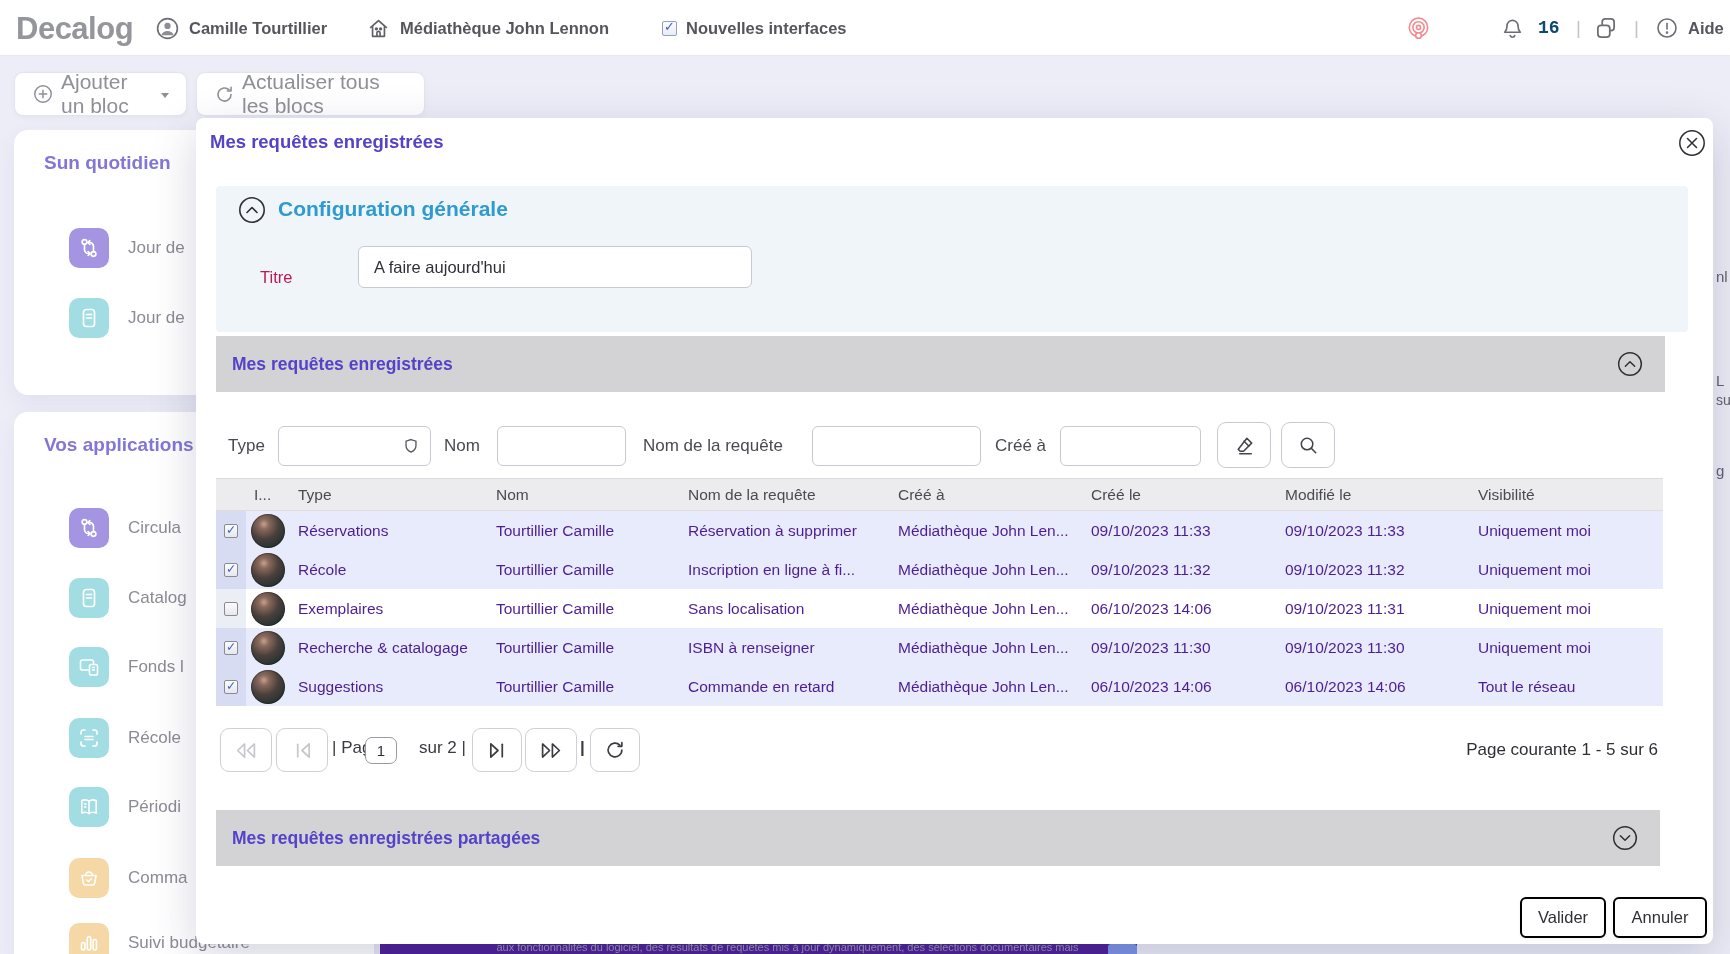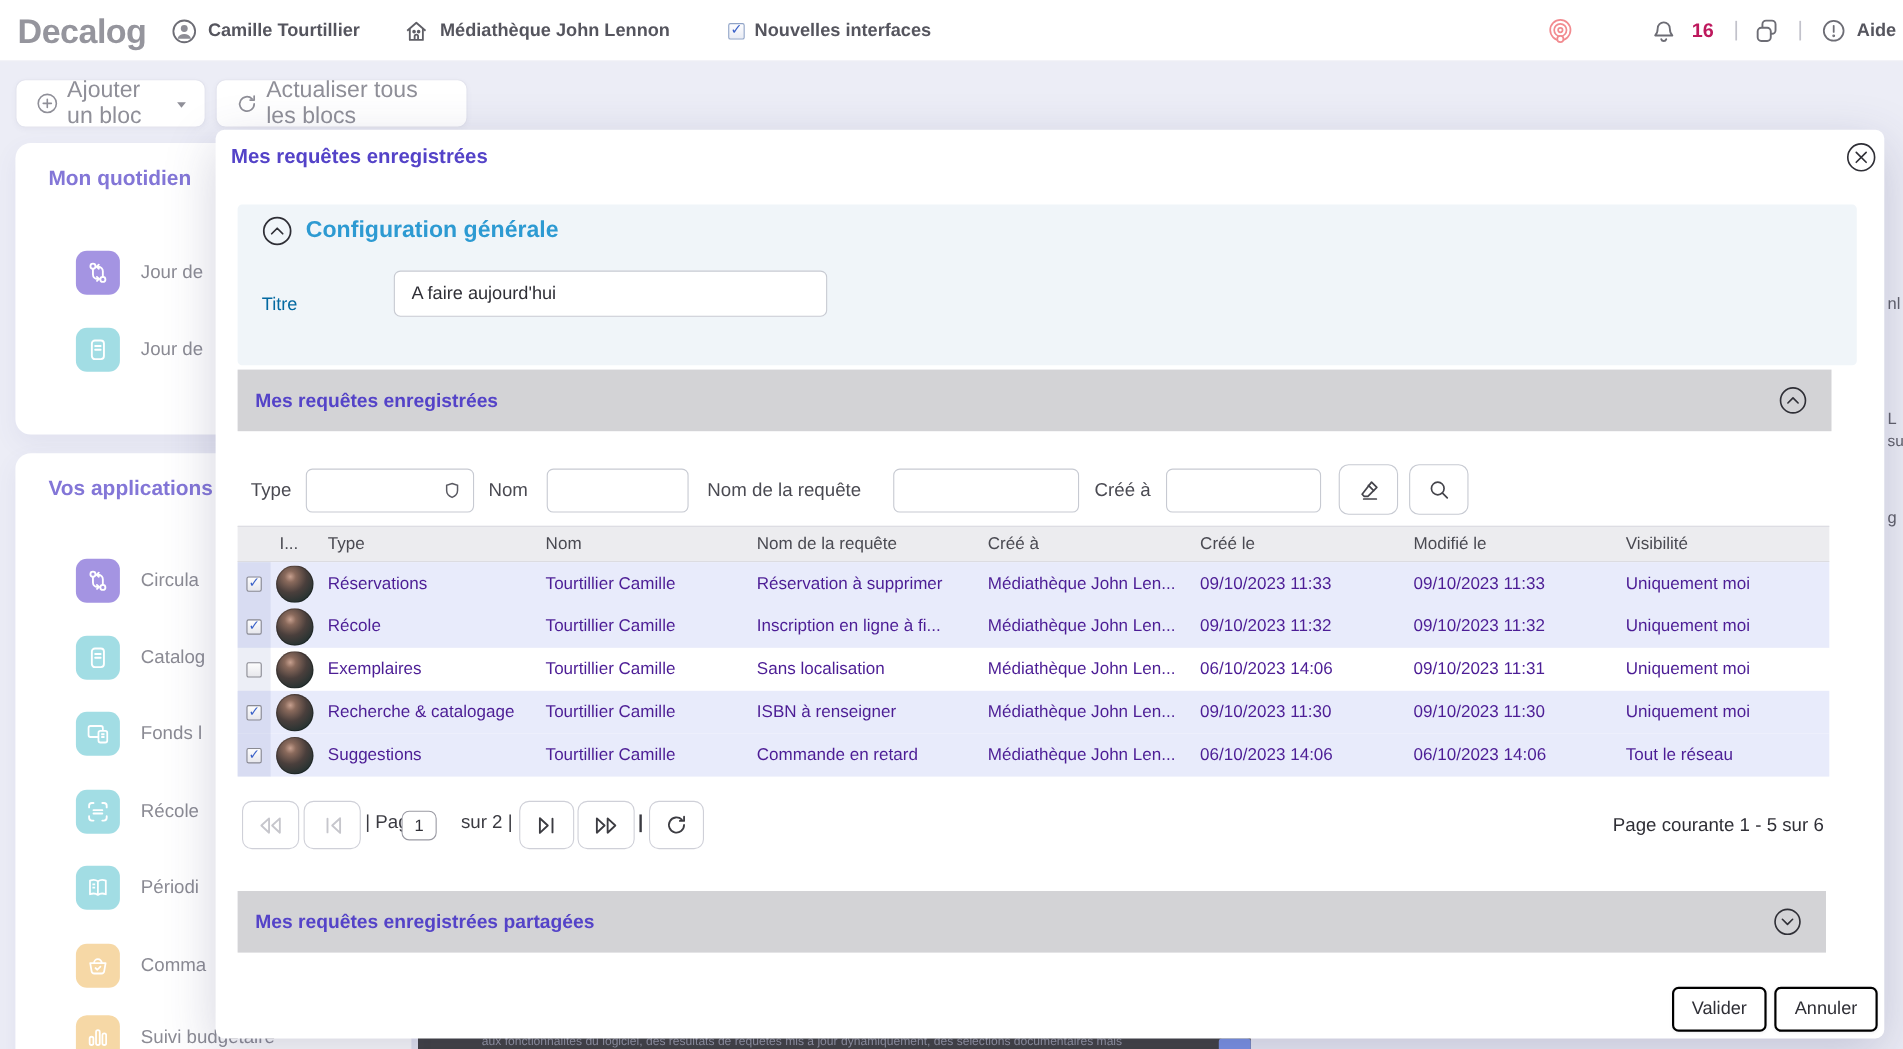--- a/index.html
+++ b/index.html
@@ -11,21 +11,21 @@
   svg { display:block; }
 
   
   .app-header { position:absolute; left:0; top:0; width:1730px; height:56px;
     background:#fff; border-bottom:1px solid #e7e8f1; z-index:30; }
   .logo { position:absolute; left:16px; top:11px; font-size:31px; font-weight:700;
     color:#95959d; letter-spacing:-0.5px; }
   .hdr-item { position:absolute; top:0; height:56px; display:flex; align-items:center; gap:9px;
     font-weight:700; font-size:16.5px; color:#55555e; cursor:pointer; }
   .hdr-sep { position:absolute; top:17px; font-size:19px; color:#c2c2cb; font-weight:400; }
-  .notif-count { position:absolute; top:18px; font-size:18px; font-weight:700; color:#be185d; }
+  .notif-count { position:absolute; top:18px; font-size:18px; font-weight:700; color:#0c4a6e;font-family:Liberation Mono, monospace; }
   .caret { width:0; height:0; border-left:4px solid transparent; border-right:4px solid transparent;
     border-top:5px solid currentColor; margin-top:2px; }
   .hcb { width:15px; height:15px; border:1px solid #8ea2c6; border-radius:2px;
     background:linear-gradient(180deg,#fdfdff,#e9ecf4); position:relative; }
   .hcb::after { content:"\2713"; position:absolute; left:1px; top:-3px; color:#3b62c9;
     font-size:13px; font-weight:700; }
 
   
   .tbtn { position:absolute; top:72px; height:44px; background:#fff; border:1px solid #e3e4ee;
     border-radius:9px; display:flex; align-items:center; gap:7px; padding:0 17px;
@@ -46,21 +46,21 @@
   
   .modal { position:absolute; left:196px; top:118px; width:1517px; height:826px; background:#fff;
     border-radius:8px; box-shadow:0 14px 46px rgba(60,60,110,.22); z-index:10; }
   .modal-title { position:absolute; left:14px; top:13px; font-size:18.5px; font-weight:700; color:#5443c8; }
   .modal-close { position:absolute; left:1482px; top:11px; width:28px; height:28px; cursor:pointer; }
 
   .cfg-panel { position:absolute; left:20px; top:68px; width:1472px; height:146px;
     background:#f0f5f9; border-radius:4px; }
   .cfg-collapse { position:absolute; left:22px; top:10px; width:28px; height:28px; cursor:pointer; }
   .cfg-title { position:absolute; left:62px; top:11px; font-size:21px; font-weight:700; color:#2d9ad2; }
-  .cfg-label { position:absolute; left:22px; top:82px; font-size:16.5px; color:#0369a1; }
+  .cfg-label { position:absolute; left:44px; top:82px; font-size:16.5px; color:#be185d; }
   .cfg-input { position:absolute; left:142px; top:60px; width:394px; height:42px;
     border:1px solid #c7cad2; border-radius:6px; background:#fff; font:16.5px "Liberation Sans",sans-serif;
     color:#2f2f36; padding:0 15px; }
 
   .sect-bar { position:absolute; left:20px; height:56px; background:#d3d3d6; display:flex; align-items:center; }
   .sect-bar .t { margin-left:16px; font-size:17.5px; font-weight:700; color:#5443c8; }
   .sect-collapse { position:absolute; right:22px; top:15px; width:26px; height:26px; cursor:pointer; }
 
   
   .flt-label { position:absolute; top:308px; height:40px; line-height:40px; font-size:17px; color:#4a4a52; }
@@ -101,22 +101,22 @@
   .pg-input { position:absolute; left:169px; top:9px; width:32px; height:27px; border:1px solid #9a9aa3;
     border-radius:7px; text-align:center; font:15px "Liberation Sans",sans-serif; color:#2f2f36; }
   .pg-summary { position:absolute; right:55px; top:12px; font-size:17px; color:#2f2f36; }
 
   
   .ft-btn { position:absolute; top:779px; height:41px; background:#fff; border:2px solid #000000;
     border-radius:6px; font-size:16.5px; color:#2f2f36; display:flex; align-items:center;
     justify-content:center; cursor:pointer; box-shadow:0 1px 3px rgba(80,80,120,.08); }
 
   
-  .frag-bar { position:absolute; left:380px; top:941px; width:757px; height:13px; background:#404040;
-    overflow:hidden; z-index:1; }
+  .frag-bar { position:absolute; left:380px; top:941px; width:757px; height:13px; background:#4c1d95;
+    overflow:hidden; z-index:1;text-align:center; }
   .frag-bar span { display:block; padding-left:58px; font-size:11px; line-height:13px;
     color:#9597a3; white-space:nowrap; }
   .frag-blue { position:absolute; left:1108px; top:944px; width:29px; height:10px;
     background:#7b93e6; border-radius:3px 3px 0 0; z-index:1; }
   .edge-frag { position:absolute; left:1716px; font-size:15px; color:#60606a; z-index:1; white-space:nowrap; }
 </style>
 </head>
 <body>
 
 <header class="app-header">
@@ -218,21 +218,21 @@
         <g fill="none" stroke="#8f8f98" stroke-width="1.8" stroke-linecap="round" stroke-linejoin="round">
           <path d="M19.5 12a7.5 7.5 0 1 1-2.2-5.3"></path>
           <polyline points="19.5,3.8 19.5,8 15.3,8"></polyline>
         </g>
       </svg>
   </span>
   <span>Actualiser tous les blocs</span>
 </div>
 
 <div class="card" style="top:130px; height:265px;">
-  <div class="card-title">Mon quotidien</div>
+  <div class="card-title">Sun quotidien</div>
   <div class="side-item" style="top:98px">
     <span class="tile tile-purple">
       <svg viewBox="0 0 24 24">
           <g fill="none" stroke="#fff" stroke-width="1.7" stroke-linecap="round" stroke-linejoin="round">
             <circle cx="7.5" cy="6" r="2.3"></circle>
             <circle cx="16.5" cy="18" r="2.3"></circle>
             <path d="M7.5 8.5v5a4 4 0 0 0 4 4h1.5"></path>
             <path d="M16.5 15.5v-5a4 4 0 0 0-4-4H11"></path>
             <path d="M12.8 4.6 11 6.5l1.9 1.8"></path>
             <path d="M11.2 19.4l1.8-1.9-1.9-1.8"></path>

